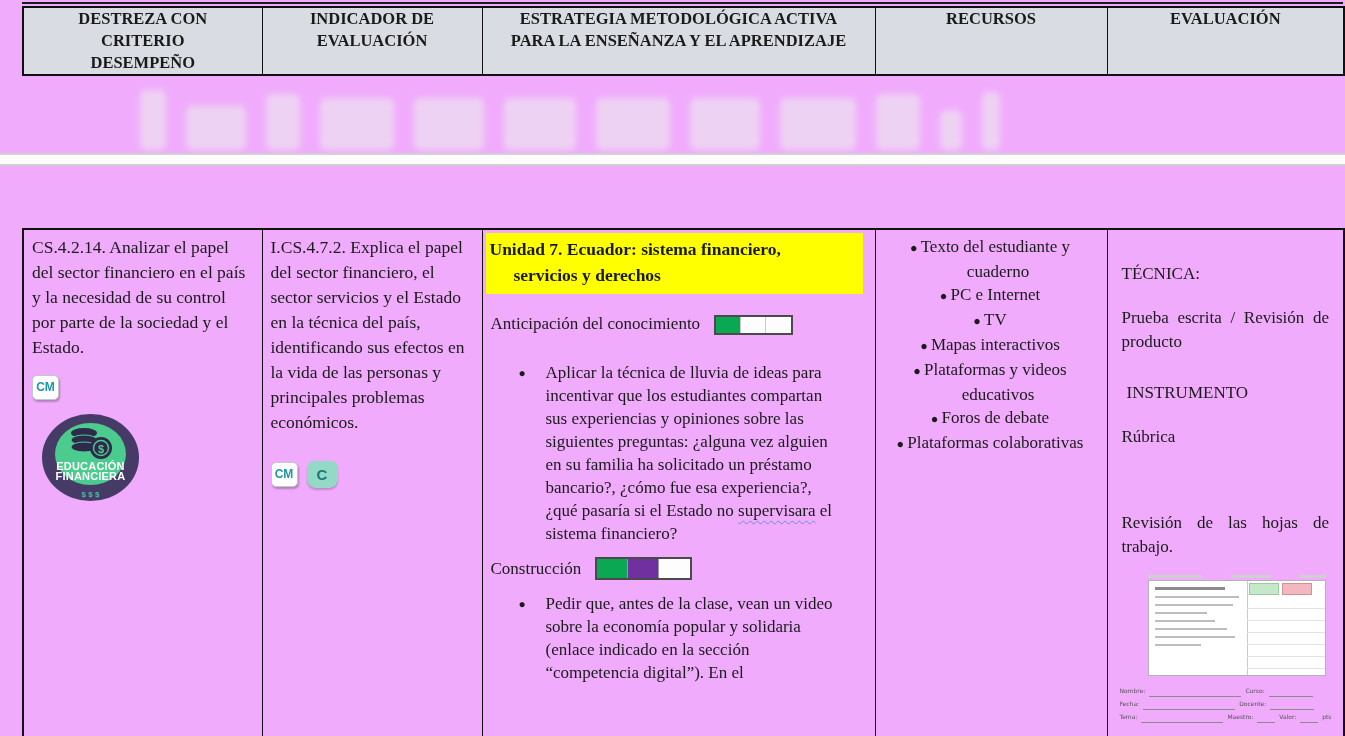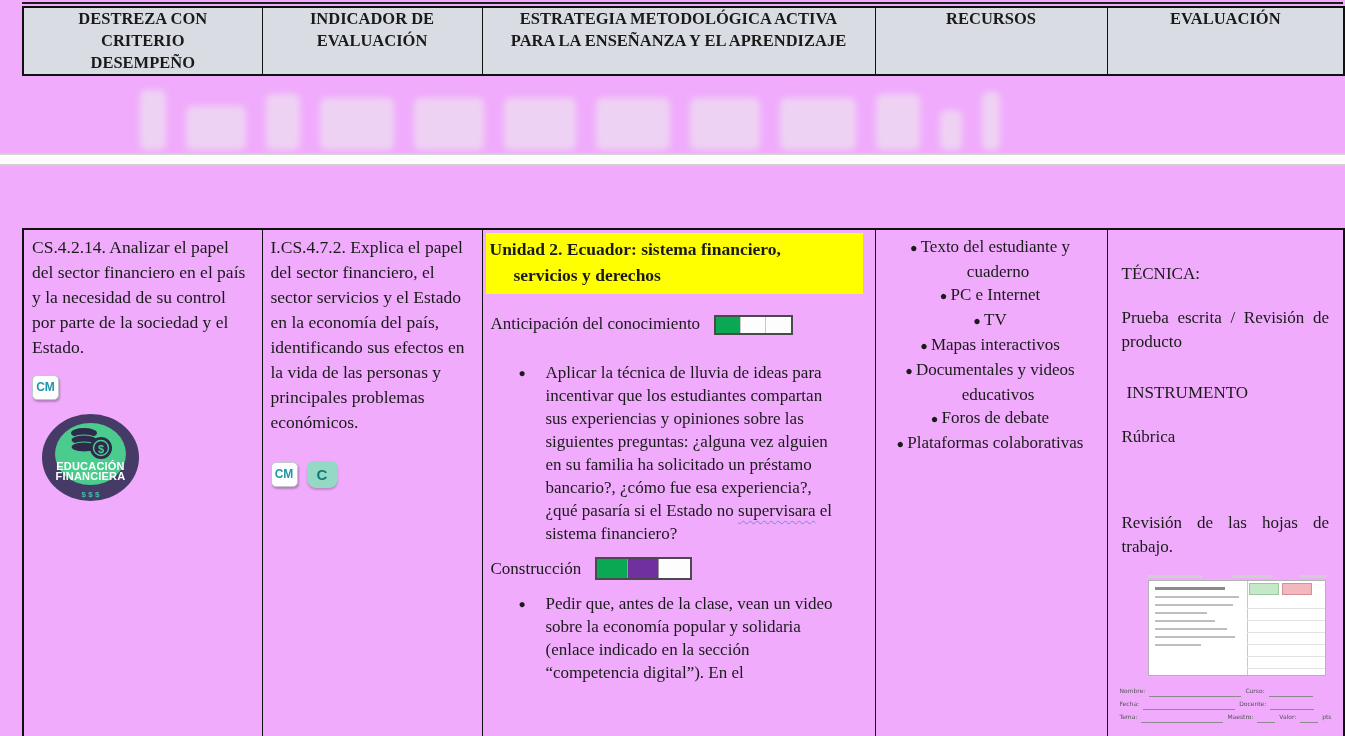--- a/index.html
+++ b/index.html
@@ -186,30 +186,30 @@
           </svg>
           <div class="ef-t1">
             <div>EDUCACIÓN</div>
             <div>FINANCIERA</div>
           </div>
           <div class="ef-dollars">$ $ $</div>
         </div>
       </td>
 
       <td class="cell">
-        <div>I.CS.4.7.2. Explica el papel del sector financiero, el sector servicios y el Estado en la economía del país, identificando sus efectos en la vida de las personas y principales problemas económicos.</div>
+        <div>I.CS.4.7.2. Explica el papel del sector financiero, el sector servicios y el Estado en la técnica del país, identificando sus efectos en la vida de las personas y principales problemas económicos.</div>
         <div class="badges-row">
           <span class="cm-badge">CM</span>
           <span class="c-badge">C</span>
         </div>
       </td>
 
       <td class="c3">
         <div class="unit-title">
-          <div>Unidad 2. Ecuador: sistema financiero,</div>
+          <div>Unidad 7. Ecuador: sistema financiero,</div>
           <div class="l2">servicios y derechos</div>
         </div>
         <div class="phase-line">
           <span>Anticipación del conocimiento</span>
           <span class="bar bar-s">
             <span class="seg seg-green"></span>
                 <span class="seg seg-white"></span>
                 <span class="seg seg-white"></span>
           </span>
         </div>
@@ -228,21 +228,21 @@
           <li>Pedir que, antes de la clase, vean un video sobre la economía popular y solidaria (enlace indicado en la sección “competencia digital”). En el</li>
         </ul>
       </td>
 
       <td class="c4">
         <ul class="rlist">
           <li>Texto del estudiante y cuaderno</li>
           <li>PC e Internet</li>
           <li>TV</li>
           <li>Mapas interactivos</li>
-          <li>Documentales y videos educativos</li>
+          <li>Plataformas y videos educativos</li>
           <li>Foros de debate</li>
           <li>Plataformas colaborativas</li>
         </ul>
       </td>
 
       <td class="c5">
         <div class="sp1">TÉCNICA:</div>
         <div class="sp1 just">Prueba escrita / Revisión de producto</div>
         <div class="sp2">INSTRUMENTO</div>
         <div class="sp3">Rúbrica</div>

